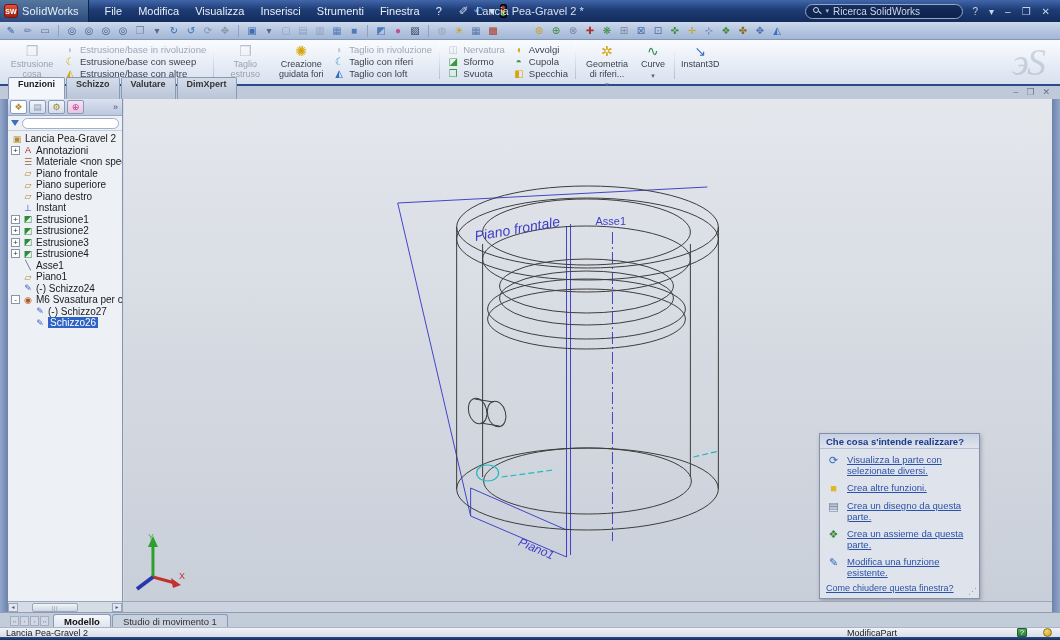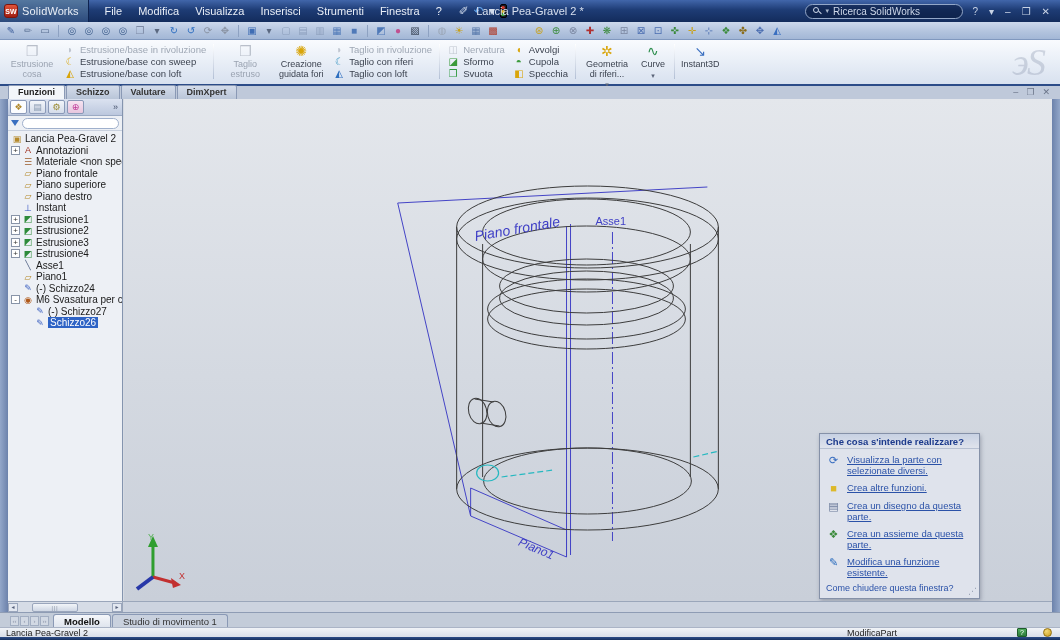--- a/index.html
+++ b/index.html
@@ -49,21 +49,21 @@
   .rlarge.dis{color:#9aa3b1;}
   .rstack{display:flex;flex-direction:column;justify-content:space-between;padding:2px 4px;}
   .rsmall{display:flex;align-items:center;gap:4px;font-size:9.5px;color:#3c4350;white-space:nowrap;cursor:default;height:13px;}
   .rsmall.dis{color:#9fa8b5;}
   .rsicon{width:12px;font-size:10px;text-align:center;}
   .rsep{width:1px;margin:2px 3px;background:linear-gradient(180deg,#ffffff,#b2bfd5);}
   .watermark{position:absolute;right:14px;top:0px;font-size:38px;font-style:italic;
     font-family:"Liberation Serif","DejaVu Serif",serif;color:rgba(140,152,176,.35);pointer-events:none;}
   
   .cmdrow{position:absolute;top:86px;left:0;right:0;height:13px;background:#bfc9da;display:flex;align-items:flex-end;}
-  .ctabs{display:flex;margin-left:8px;height:14px;margin-top:20px;}
+  .ctabs{display:flex;margin-left:8px;height:22px;margin-top:20px;}
   .ctab{font-size:9px;font-weight:bold;color:#333;padding:1px 9px 0 9px;margin-right:1px;cursor:default;
     background:linear-gradient(180deg,#d4dcea,#b9c5d8);border:1px solid #8a99b5;border-bottom:none;border-radius:2px 2px 0 0;}
   .ctab.active{background:#f3f6fa;color:#222;}
   .doc-controls{margin-left:auto;display:flex;gap:8px;padding:0 10px 2px 0;}
   .doc-btn{font-size:9px;color:#6a7488;cursor:default;}
   
   .main{position:absolute;top:99px;left:0;right:0;height:513px;background:#d5dae2;}
   .frame-left,.frame-right{position:absolute;top:99px;height:528px;width:8px;z-index:4;
     background:linear-gradient(90deg,#93a7c9,#6c82ab);}
   .frame-left{left:0;}
@@ -106,21 +106,21 @@
   .viewport svg{position:absolute;left:0;top:0;width:100%;height:100%;}
   
   .taskpane{position:absolute;left:695px;top:334px;width:161px;height:166px;background:#dfe3ec;
     border:1px solid #8591a8;box-shadow:1px 2px 4px rgba(60,70,90,.35);font-size:10px;}
   .tp-title{height:15px;background:linear-gradient(180deg,#c7d1e3,#dfe3ec);border-bottom:1px solid #b6c0d2;
     font-weight:bold;color:#1c3a8c;font-size:9.5px;padding:2px 0 0 6px;}
   .tp-links{padding:6px 4px 0 6px;}
   .tp-link{display:flex;align-items:flex-start;gap:6px;margin-bottom:7px;cursor:pointer;}
   .tp-ic{width:15px;font-size:11px;text-align:center;flex:0 0 auto;line-height:11px;}
   .tp-txt{color:#2b52a8;text-decoration:underline;font-size:9.5px;line-height:10.5px;}
-  .tp-footer{position:absolute;left:6px;bottom:5px;color:#2b52a8;font-size:9px;cursor:pointer;margin-top:28px;}
+  .tp-footer{position:absolute;left:6px;bottom:5px;color:#2b52a8;text-decoration:underline;font-size:9px;cursor:pointer;margin-top:28px;}
   .tp-grip{position:absolute;right:2px;bottom:2px;color:#9aa4b6;font-size:9px;}
   
   .bottomstrip{position:absolute;left:8px;right:8px;bottom:0;height:11px;background:#ccd3df;border-top:1px solid #9aa6ba;}
   .mini-scroll{position:absolute;left:0;top:0;width:115px;height:10px;display:flex;align-items:center;background:#d6dce6;border-right:1px solid #9aa6ba;}
   .ms-btn{width:10px;height:9px;background:#e2e7f0;border:1px solid #9aa6bc;font-size:6px;line-height:7px;text-align:center;color:#55607a;}
   .ms-track{flex:1;height:9px;position:relative;}
   .ms-thumb{position:absolute;left:14px;top:0;width:46px;height:9px;background:linear-gradient(180deg,#f2f5f9,#cfd7e4);
     border:1px solid #9aa6bc;border-radius:2px;font-size:5px;text-align:center;line-height:8px;color:#7a8498;letter-spacing:1px;}
   
   .tabsrow{position:absolute;top:612px;left:0;right:0;height:15px;background:#c3ccd9;border-top:1px solid #8e9cb4;
@@ -255,21 +255,21 @@
           <div class="rsmall dis">
             <span class="rsicon" style="color: rgb(192, 198, 208);">◗</span>
             <span>Estrusione/base in rivoluzione</span>
           </div>
           <div class="rsmall">
             <span class="rsicon" style="color: rgb(217, 165, 10);">☾</span>
             <span>Estrusione/base con sweep</span>
           </div>
           <div class="rsmall">
             <span class="rsicon" style="color: rgb(217, 165, 10);">◭</span>
-            <span>Estrusione/base con loft</span>
+            <span>Estrusione/base con altre</span>
           </div>
         </div>
         <div class="rsep"></div>
         <div class="rlarge dis">
           <div class="rlicon" style="color: rgb(185, 191, 202);">❒</div>
           <div class="rllabel">Taglio estruso</div>
         </div>
         <div class="rlarge">
           <div class="rlicon" style="color: rgb(217, 165, 10);">✺</div>
           <div class="rllabel">Creazione guidata fori</div>

